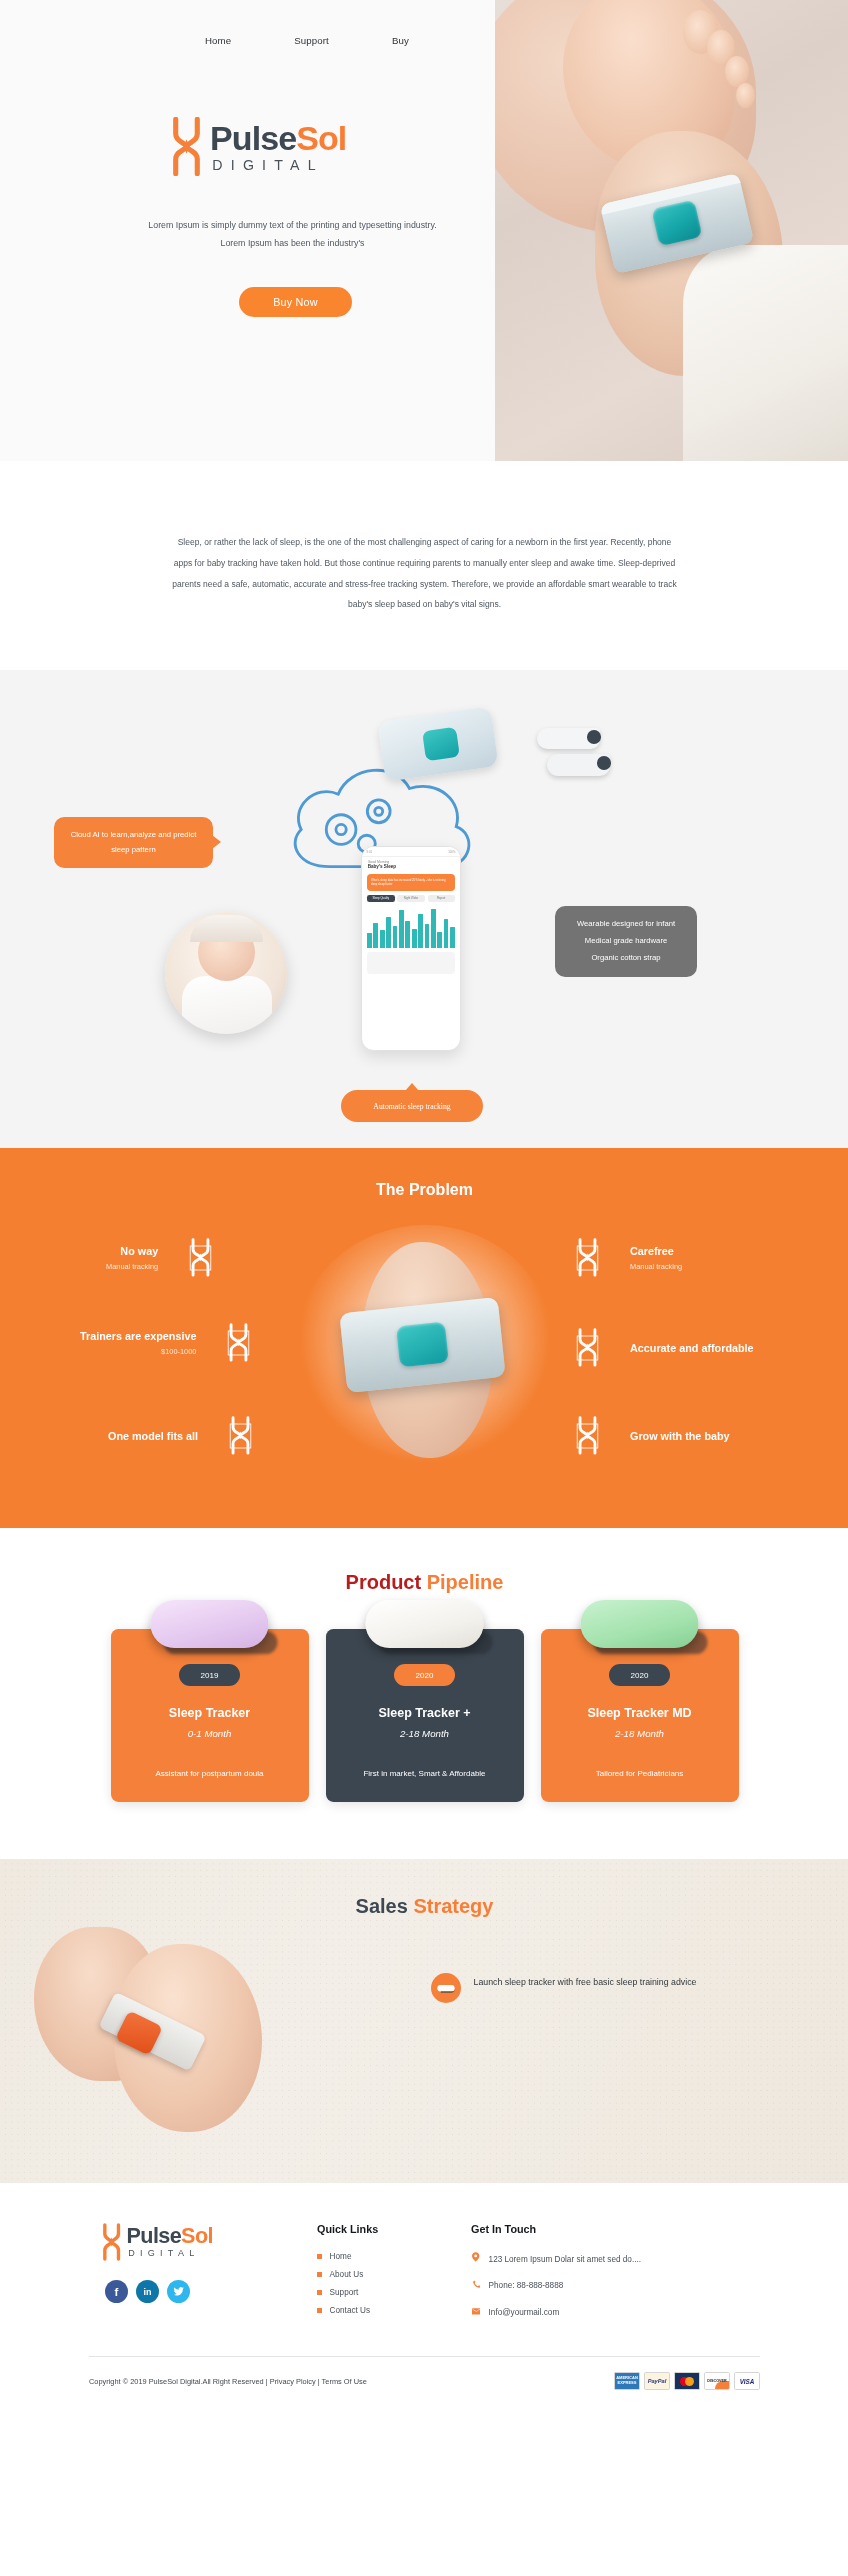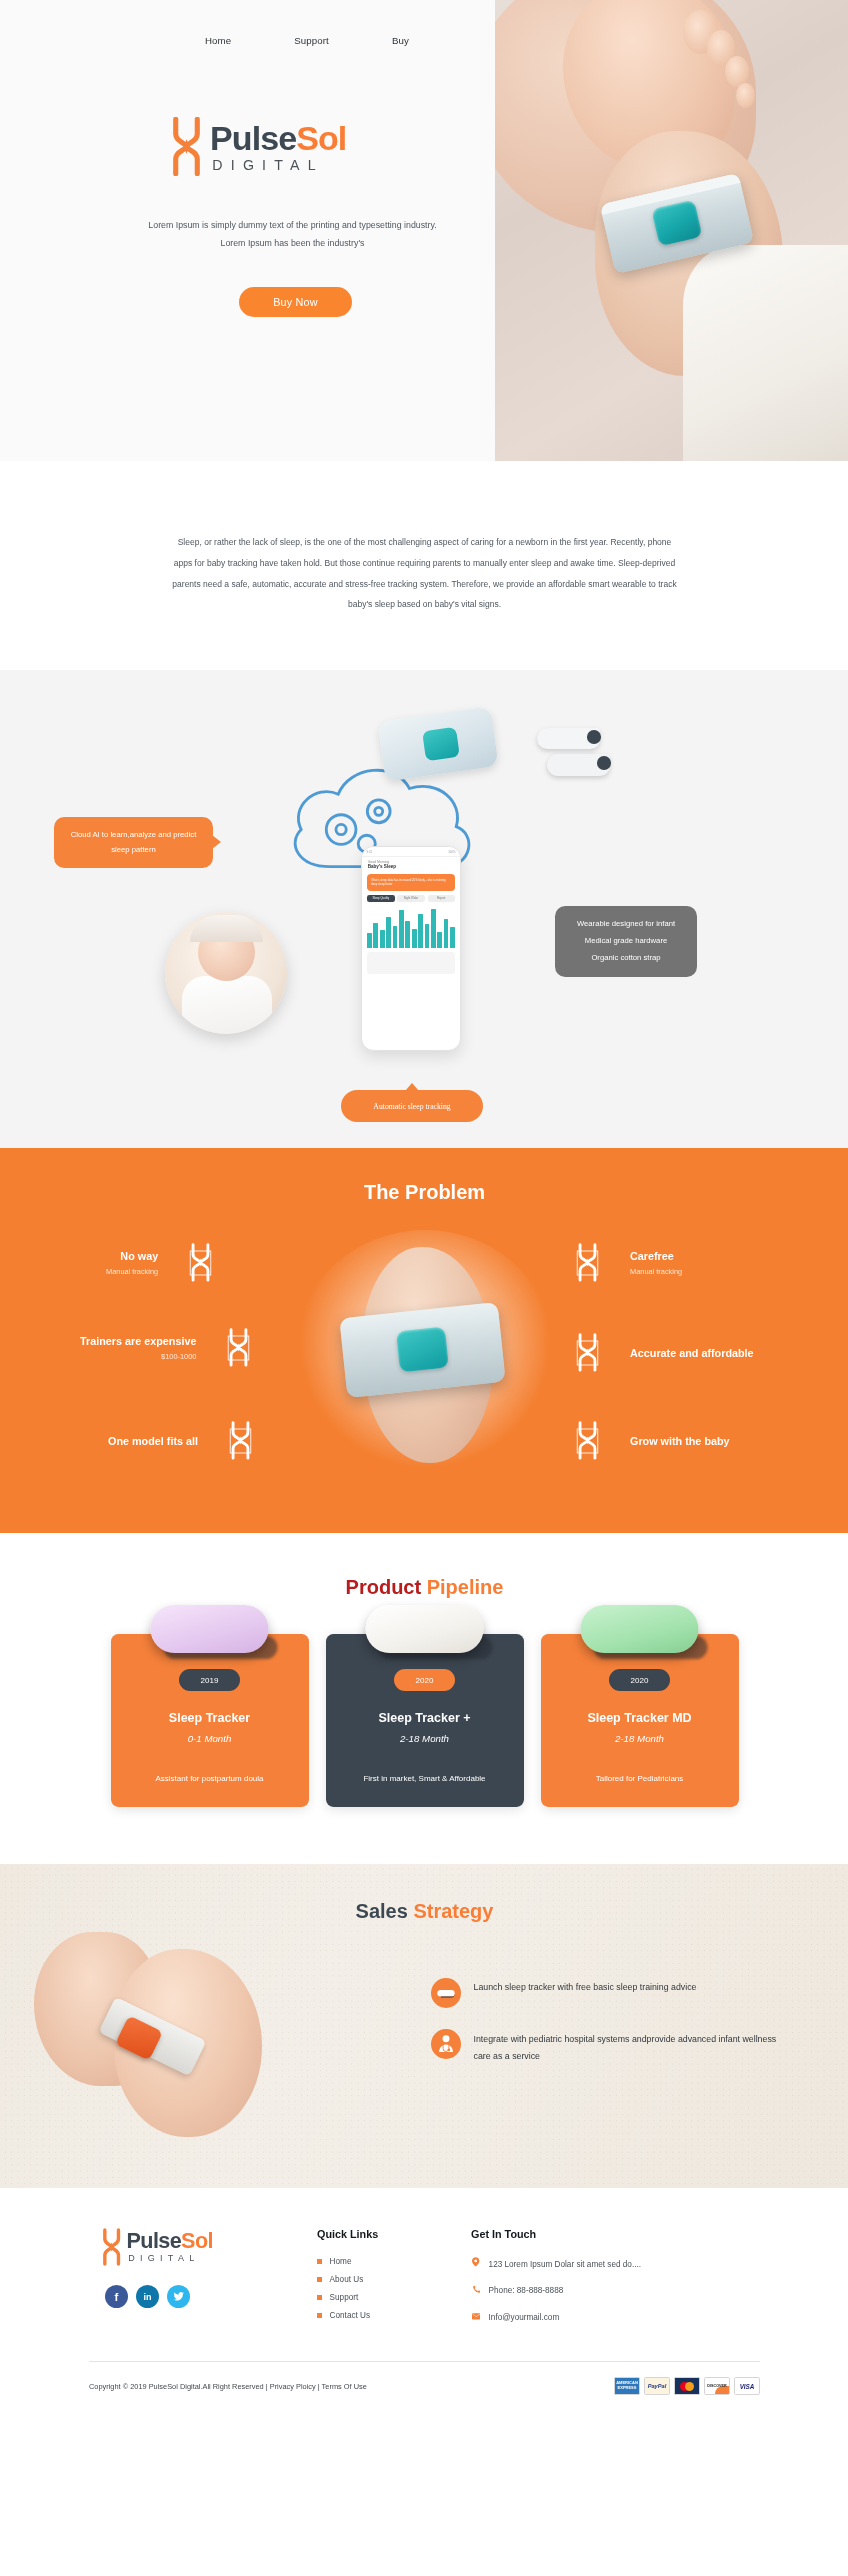--- a/index.html
+++ b/index.html
@@ -100,21 +100,21 @@
     background:radial-gradient(circle at 45% 35%, #fdf6ef 0%, #f1e4d8 60%, #ddcdbd 100%); }
   .baby-head { position:absolute; left:33px; top:11.4px; width:57px; height:57px; border-radius:50%;
     background:radial-gradient(circle at 40% 35%, #fbe4d3 0%, #eec5ae 70%, #dcae96 100%); }
   .baby-hat { position:absolute; left:25px; top:2.3px; width:73px; height:27px; border-radius:36px 36px 0 0;
     background:linear-gradient(180deg,#f7f3ef,#e6ddd4); }
   .baby-body { position:absolute; left:17px; top:64px; width:90px; height:63px; border-radius:23px 23px 0 0;
     background:linear-gradient(170deg,#ffffff,#f0eeec); }
 
   
   .problem { position:relative; background:#f47f30; padding:33px 0 55px; overflow:hidden; }
-  .problem h2 { text-align:center; color:#fff; font-size:20px; font-weight:700; margin-bottom:35px; }
+  .problem h2 { text-align:center; color:#fff; font-size:16px; font-weight:700; margin-bottom:35px; }
   .problem-grid { position:relative; width:751px; margin:0 auto; height:239px; }
   .p-row { position:absolute; display:flex; align-items:center; gap:27px; }
   .p-text { text-align:right; }
   .p-text.r { text-align:left; }
   .p-title { color:#fff; font-size:10.8px; font-weight:700; }
   .p-sub { color:#ffe7d8; font-size:7.4px; margin-top:5.1px; }
   .p-icon { width:31px; height:40px; position:relative; flex:0 0 auto; }
   .p-photo { position:absolute; left:245px; top:-9px; width:262px; height:250px; border-radius:50%;
     background:radial-gradient(circle at 50% 45%, rgba(255,255,255,.95) 0%, rgba(255,235,220,.65) 26%, rgba(244,127,48,0) 66%); }
   .p-photo .leg { position:absolute; left:68px; top:17px; width:131px; height:216px; border-radius:46% 54% 48% 52%;
@@ -509,33 +509,20 @@
         <span class="s-ic orange">
           <svg viewBox="0 0 52 52" width="30" height="30">
             <rect x="11" y="21" width="30" height="11" rx="5.5" fill="#ffffff"></rect>
             <path d="M17 32 h22 a5.5 5.5 0 0 0 2-4 v2 a5.5 5.5 0 0 1-5.5 4 H17 z" fill="#2b3138"></path>
           </svg>
         </span>
         <div class="s-tx">Launch sleep tracker with free basic sleep training advice</div>
       </div>
 
 
-      <div class="s-item">
-        <span class="s-ic orange">
-          <svg viewBox="0 0 52 52" width="30" height="30">
-            <circle cx="26" cy="17" r="6" fill="#ffffff"></circle>
-            <path d="M14 40 c0-8 6-13 12-13 s12 5 12 13 z" fill="#ffffff"></path>
-            <g fill="none" stroke="#f4803a" stroke-width="1.6">
-              <path d="M21 28 v6 a5 5 0 0 0 10 0 v-6"></path>
-            </g>
-            <circle cx="31" cy="36" r="2.4" fill="#f4803a"></circle>
-          </svg>
-        </span>
-        <div class="s-tx">Integrate with pediatric hospital systems andprovide advanced infant wellness care as a service</div>
-      </div>
 
     </div>
   </section>
 
   <footer class="footer">
     <div class="f-grid">
 
       <div class="f-col1">
         <div class="f-logo-row">
           <span class="f-logo-mark">

